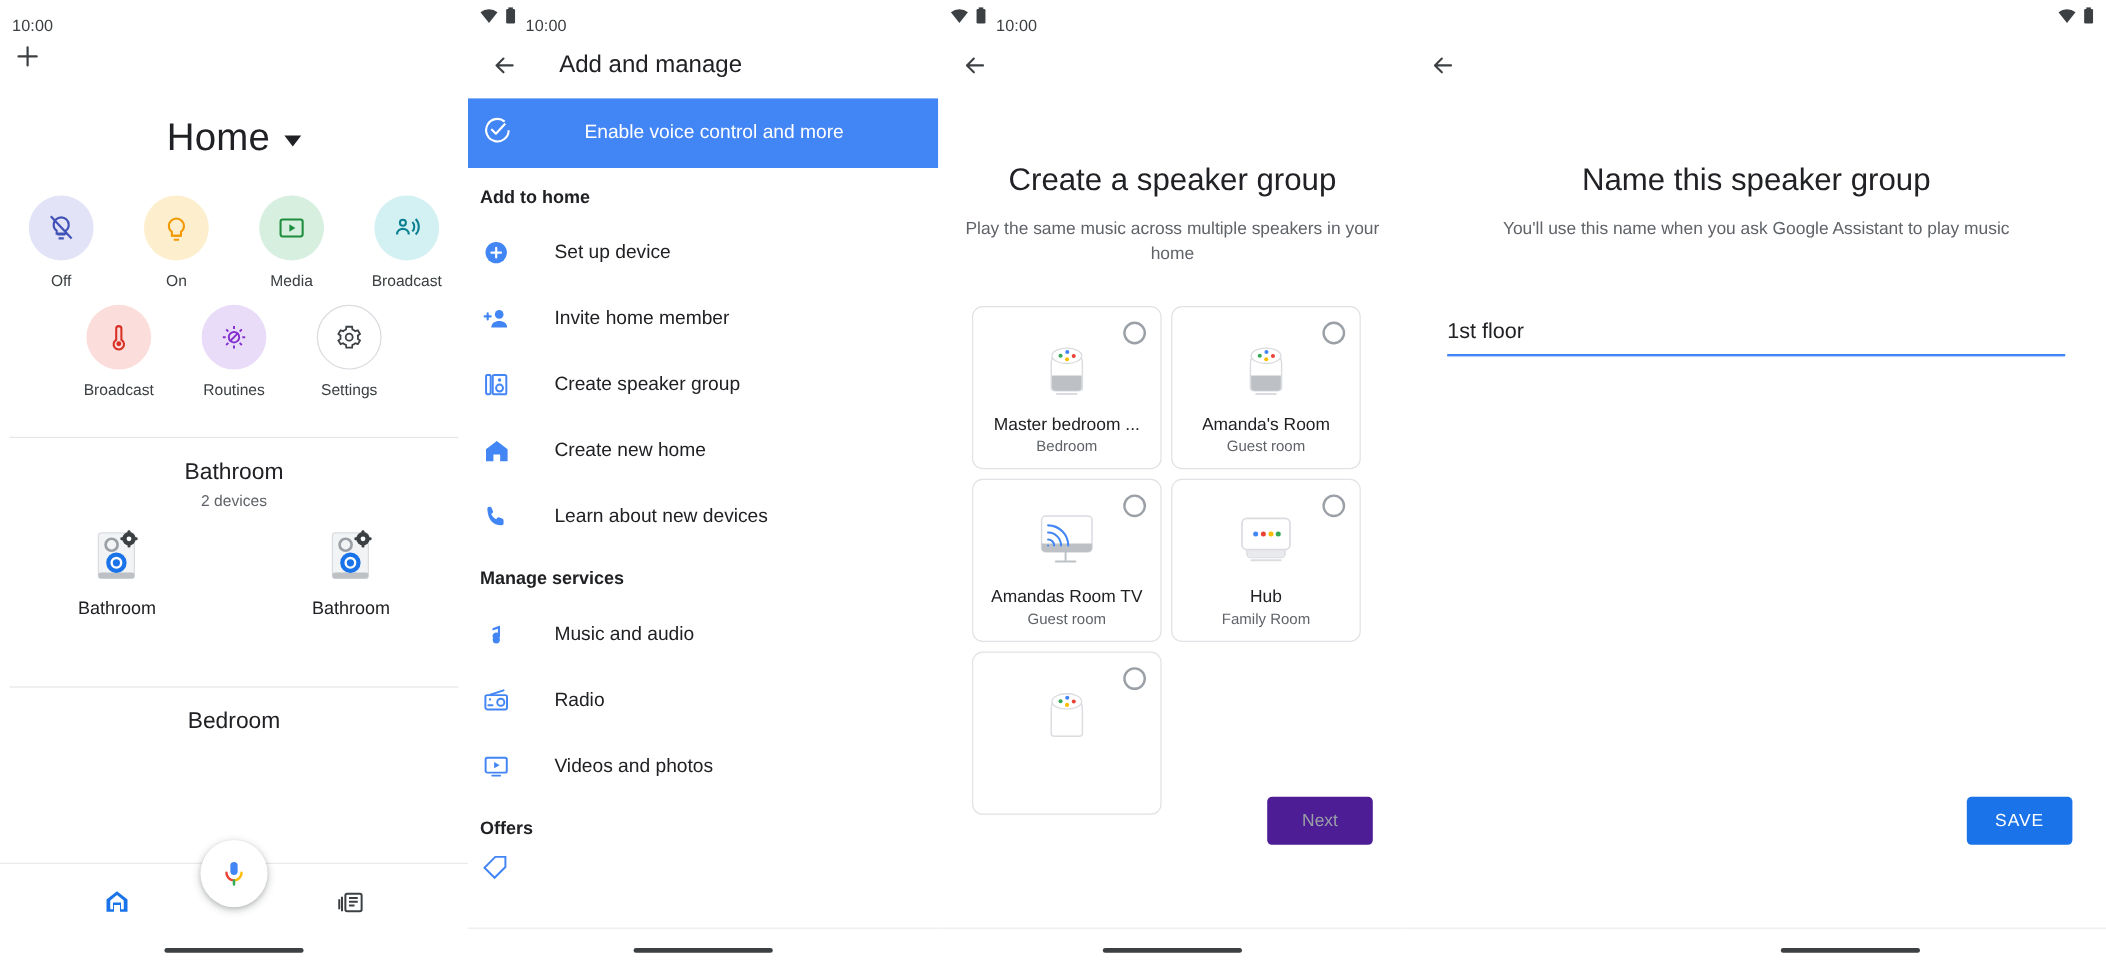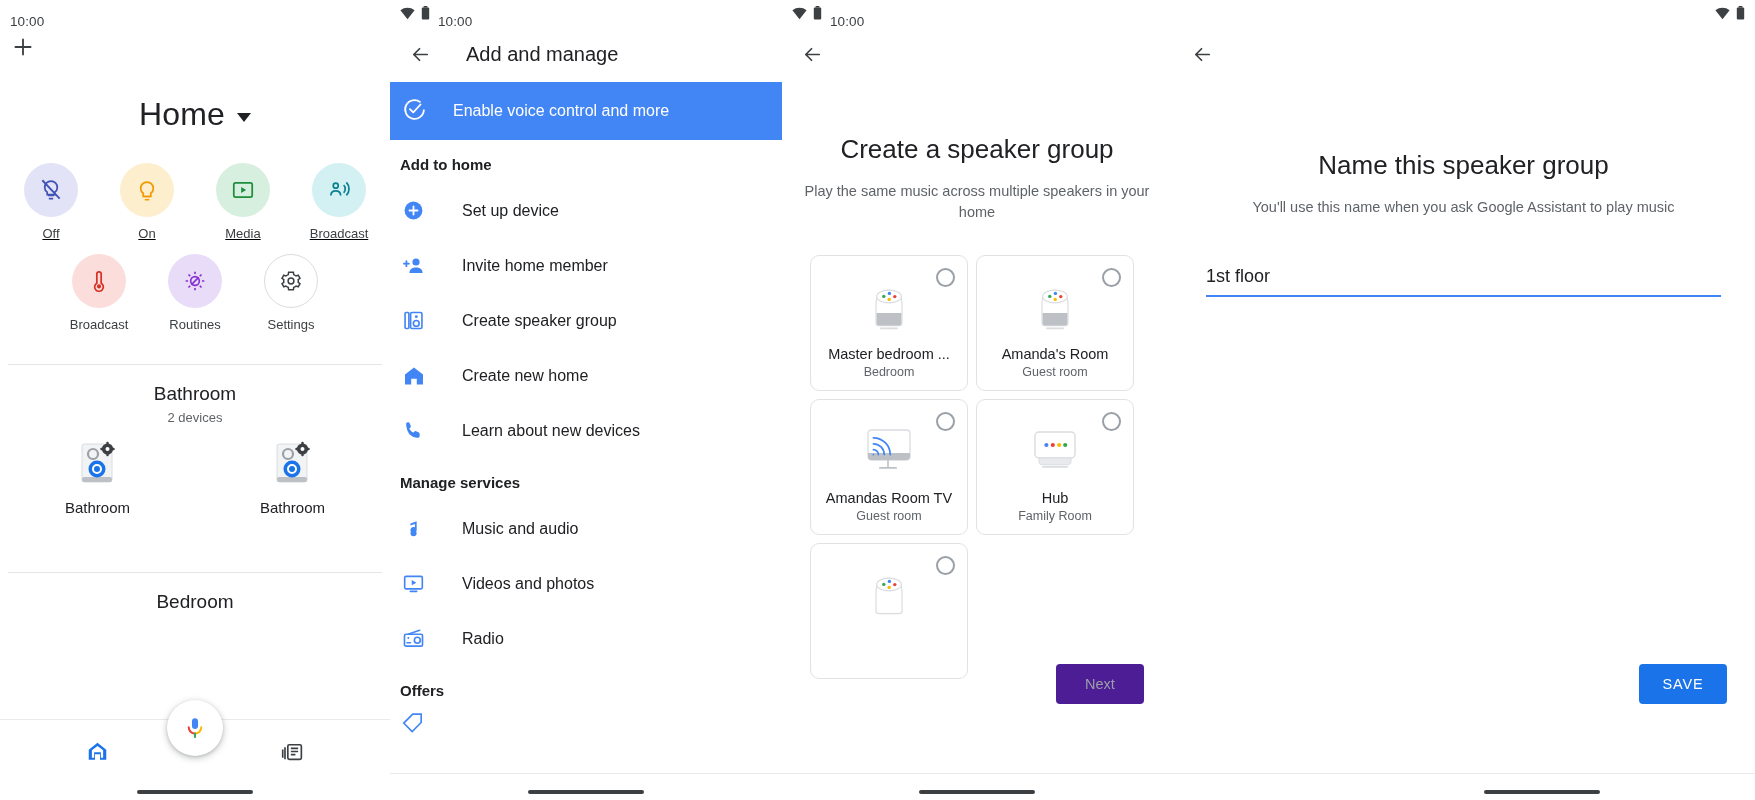--- a/index.html
+++ b/index.html
@@ -39,21 +39,21 @@
   .home-title { font-size: 32px; color: #202124; font-weight: 400; letter-spacing: .2px;}
   .caret-down {
     width: 0; height: 0; border-left: 7px solid transparent;
     border-right: 7px solid transparent; border-top: 9px solid #202124;
     margin-top: 6px;
   }
   .quick-grid-row {
     position: absolute; left: 0; right: 0;
     display: flex; justify-content: center; gap: 20px;
   }
-  .qrow1 { top: 163px; text-decoration: underline; }
+  .qrow1 { top: 163px; }
   .qrow2 { top: 254px; }
   .q-item { width: 76px; display: flex; flex-direction: column; align-items: center; }
   .q-circle {
     width: 54px; height: 54px; border-radius: 50%;
     display: flex; align-items: center; justify-content: center;
   }
   .q-label { margin-top: 9px; font-size: 13px; color: #3c4043; white-space: nowrap;}
   .divider-h { position: absolute; left: 8px; right: 8px; height: 1px; background: #e4e6e8; }
   .room-header { position: absolute; left: 0; right: 0; text-align: center; }
   .room-name { font-size: 19px; color: #202124; }
@@ -77,21 +77,21 @@
     width: 116px; height: 4px; border-radius: 3px; background: #3c4043;
   }
   .hairline-top { position:absolute; left:0; right:0; height:1px; background:#e8eaed; }
 
   
   .appbar { height: 56px; display: flex; align-items: center; padding: 0 10px; position: relative;}
   .appbar-title { font-size: 20px; color: #202124; margin-left: 26px; }
   .iconbtn { width: 40px; height: 40px; display:flex; align-items:center; justify-content:center; color:#3c4043; }
   .banner {
     background: #4285f4; color: #fff; height: 58px;
-    display: flex; align-items: center; padding-left: 12px; gap: 26px;
+    display: flex; align-items: center; padding-left: 12px; gap: 60px;
   }
   .banner-text { font-size: 16px; }
   .sec-label { font-size: 15px; color: #202124; font-weight: 700; padding: 16px 0 10px 10px; }
   .menu-item { height: 55px; display: flex; align-items: center; padding-left: 12px; }
   .menu-ico { width: 46px; display: flex; align-items: center; justify-content: flex-start; color: #4285f4; }
   .menu-label { font-size: 16px; color: #202124; margin-left: 14px; }
 
   
   .wizard-h1 { font-size: 26px; color: #202124; text-align: center; padding: 0 16px; font-weight: 400; }
   .wizard-sub { font-size: 14.5px; color: #5f6368; text-align: center; padding: 0 22px; margin-top: 16px; line-height: 1.45; }
@@ -395,38 +395,38 @@
         <svg width="22" height="22" viewBox="0 0 24 24" fill="#4285f4">
             <path d="M16 3.5v9.7a3.4 3.4 0 1 1-1.9-3V6.6l-4.9 1.5v-2z"></path>
             <circle cx="12.6" cy="16.6" r="3.3"></circle>
           </svg>
       </span>
       <span class="menu-label">Music and audio</span>
     </div>
     <div class="menu-item">
       <span class="menu-ico">
         <svg width="23" height="23" viewBox="0 0 24 24" fill="none" stroke="#4285f4" stroke-width="1.7">
-          <rect x="2.8" y="4.6" width="18.4" height="13" rx="1.4"></rect>
-          <path d="M10.2 8.4l4.8 2.7-4.8 2.7z" fill="#4285f4" stroke="none"></path>
-          <path d="M8.6 20.2h6.8" stroke-linecap="round"></path>
-        </svg>
-      </span>
-      <span class="menu-label">Videos and photos</span>
-    </div>
-    <div class="menu-item">
-      <span class="menu-ico">
-        <svg width="23" height="23" viewBox="0 0 24 24" fill="none" stroke="#4285f4" stroke-width="1.7">
           <rect x="2.6" y="7.6" width="18.8" height="12.4" rx="1.6"></rect>
           <path d="M7 7.2L18.4 3.4" stroke-linecap="round"></path>
           <circle cx="16" cy="13.8" r="3.1"></circle>
           <circle cx="6.6" cy="11.4" r="1" fill="#4285f4" stroke="none"></circle>
           <path d="M5.2 16.4h3.6" stroke-linecap="round"></path>
         </svg>
       </span>
       <span class="menu-label">Radio</span>
+    </div>
+    <div class="menu-item">
+      <span class="menu-ico">
+        <svg width="23" height="23" viewBox="0 0 24 24" fill="none" stroke="#4285f4" stroke-width="1.7">
+          <rect x="2.8" y="4.6" width="18.4" height="13" rx="1.4"></rect>
+          <path d="M10.2 8.4l4.8 2.7-4.8 2.7z" fill="#4285f4" stroke="none"></path>
+          <path d="M8.6 20.2h6.8" stroke-linecap="round"></path>
+        </svg>
+      </span>
+      <span class="menu-label">Videos and photos</span>
     </div>
 
     <div class="sec-label">Offers</div>
     <div class="menu-item" style="height:26px;overflow:hidden">
       <span class="menu-ico">
         <svg width="23" height="23" viewBox="0 0 24 24" fill="none" stroke="#4285f4" stroke-width="1.7">
           <path d="M11.2 3.2H20v8.8l-9.4 9.4-8.8-8.8z"></path>
         </svg>
       </span>
     </div>
@@ -581,21 +581,21 @@
     </div>
 
     <div class="appbar">
       <div class="iconbtn">
         <svg width="23" height="23" viewBox="0 0 24 24" fill="none" stroke="#3c4043" stroke-width="1.8">
           <path d="M19 12H5M11 6l-6 6 6 6" stroke-linecap="round" stroke-linejoin="round"></path>
         </svg>
       </div>
     </div>
 
-    <div style="margin-top:68px">
+    <div style="margin-top:52px">
       <div class="wizard-h1">Name this speaker group</div>
       <div class="wizard-sub">You'll use this name when you ask Google Assistant to play music</div>
     </div>
 
     <div class="name-field">
       <div class="name-field-value">1st floor</div>
     </div>
 
     <button class="btn-save">SAVE</button>
     <div class="hairline-top" style="bottom:26px"></div>

